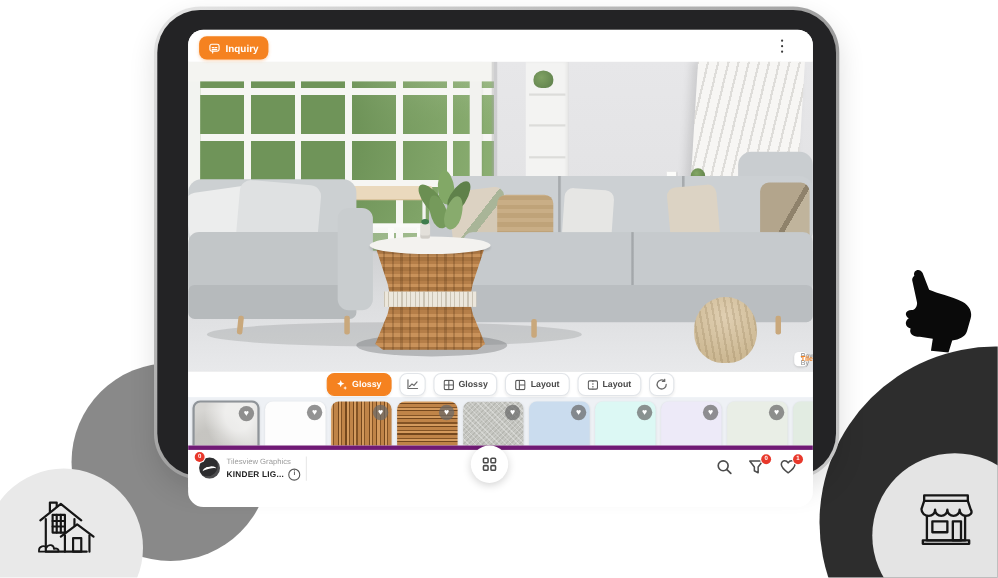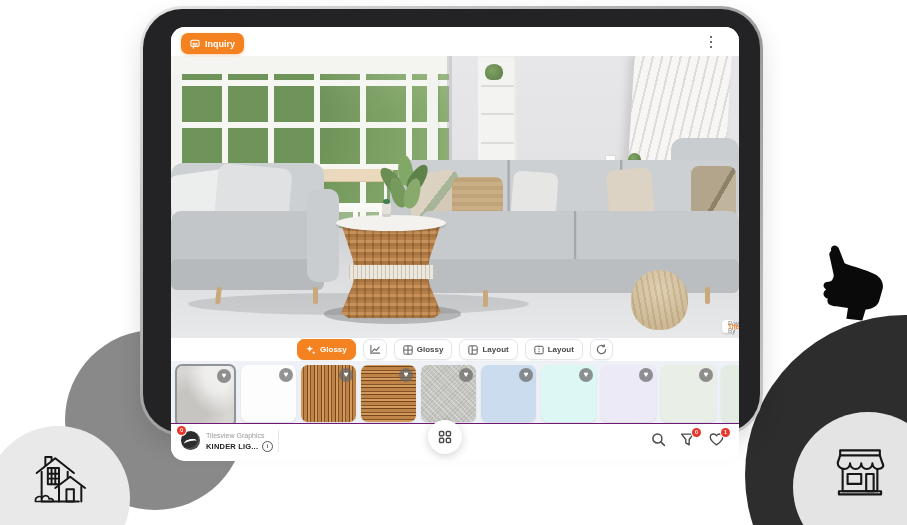--- a/index.html
+++ b/index.html
@@ -163,22 +163,22 @@
                      radial-gradient(ellipse at 25% 70%, rgba(120,118,110,.18) 0 28%, rgba(0,0,0,0) 60%);}
   .pattern-wood-v{background:repeating-linear-gradient(90deg,#d49a5d 0 2px,#835325 2px 3px,var(--c) 3px 6px,#74471d 6px 7px);}
   .pattern-wood-h{background:repeating-linear-gradient(0deg,#d49a5d 0 2px,#835325 2px 3px,var(--c) 3px 6px,#74471d 6px 7px);}
   .pattern-speckle{background-color:var(--c);
     background-image:repeating-linear-gradient(45deg, rgba(255,255,255,.3) 0 1px, rgba(0,0,0,0) 1px 4px),
                      repeating-linear-gradient(-45deg, rgba(90,90,80,.14) 0 1px, rgba(0,0,0,0) 1px 3px);}
   .heart-chip{position:absolute;top:3px;right:3px;width:14px;height:14px;border-radius:50%;
     background:rgba(105,105,105,.72);color:#fff;font-size:8px;line-height:14px;text-align:center;}
 
   
-  .bbar{position:absolute;left:0;top:396px;width:100%;height:34px;background:#fff;z-index:6;
-    border-top:1px solid #701a75;}
+  .bbar{position:absolute;left:0;top:378px;width:100%;height:34px;background:#fff;z-index:6;
+    border-top:4px solid #701a75;}
   .logo{position:absolute;left:10px;top:7px;width:19px;height:19px;border-radius:50%;background:#2d2d2f;
     box-shadow:inset -2px -2px 0 rgba(255,255,255,.15);}
   .logo-swoosh{position:absolute;left:3px;top:8px;width:13px;height:5px;border-radius:50%;
     border-top:2px solid #fff;transform:rotate(-12deg);}
   .badge{position:absolute;border-radius:50%;background:#e8382b;color:#fff;font-size:5.5px;font-weight:bold;
     width:9px;height:9px;line-height:9px;text-align:center;box-shadow:0 0 0 1px #fff;}
   .logo-badge{left:6px;top:2px;}
   .brand-name{position:absolute;left:35px;top:8px;font-size:7px;color:#9b9b9b;}
   .product-row{position:absolute;left:35px;top:17px;display:flex;align-items:center;gap:4px;}
   .product-name{font-size:7.5px;font-weight:bold;color:#222;letter-spacing:.2px;}

